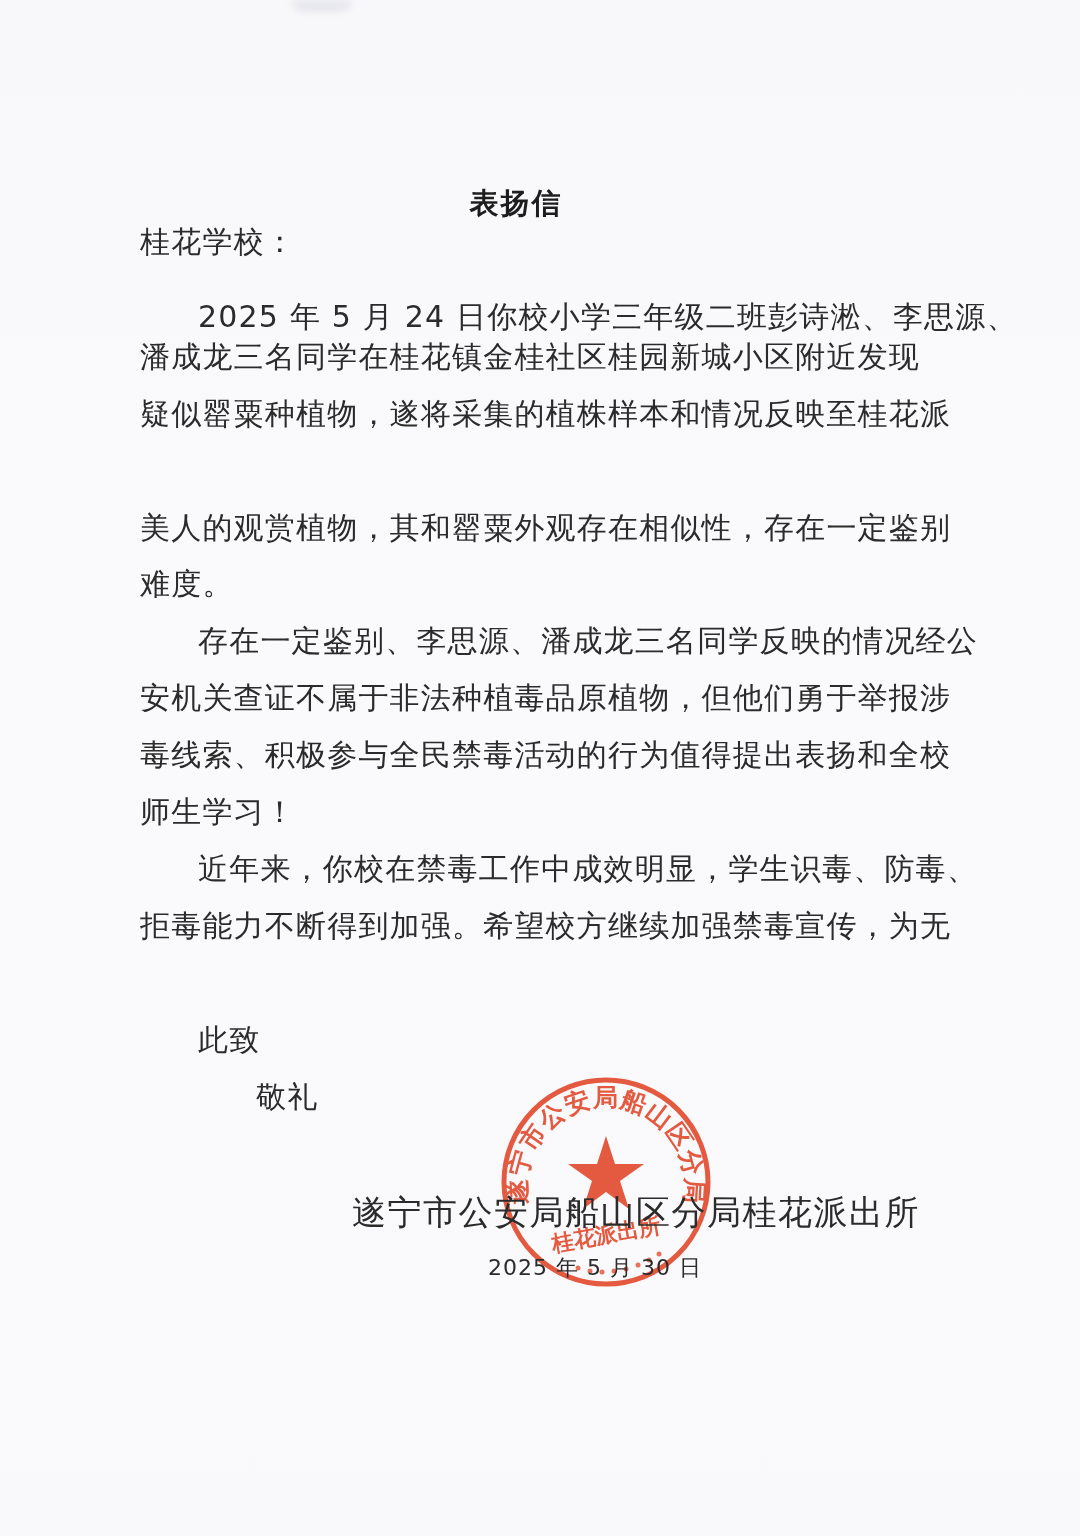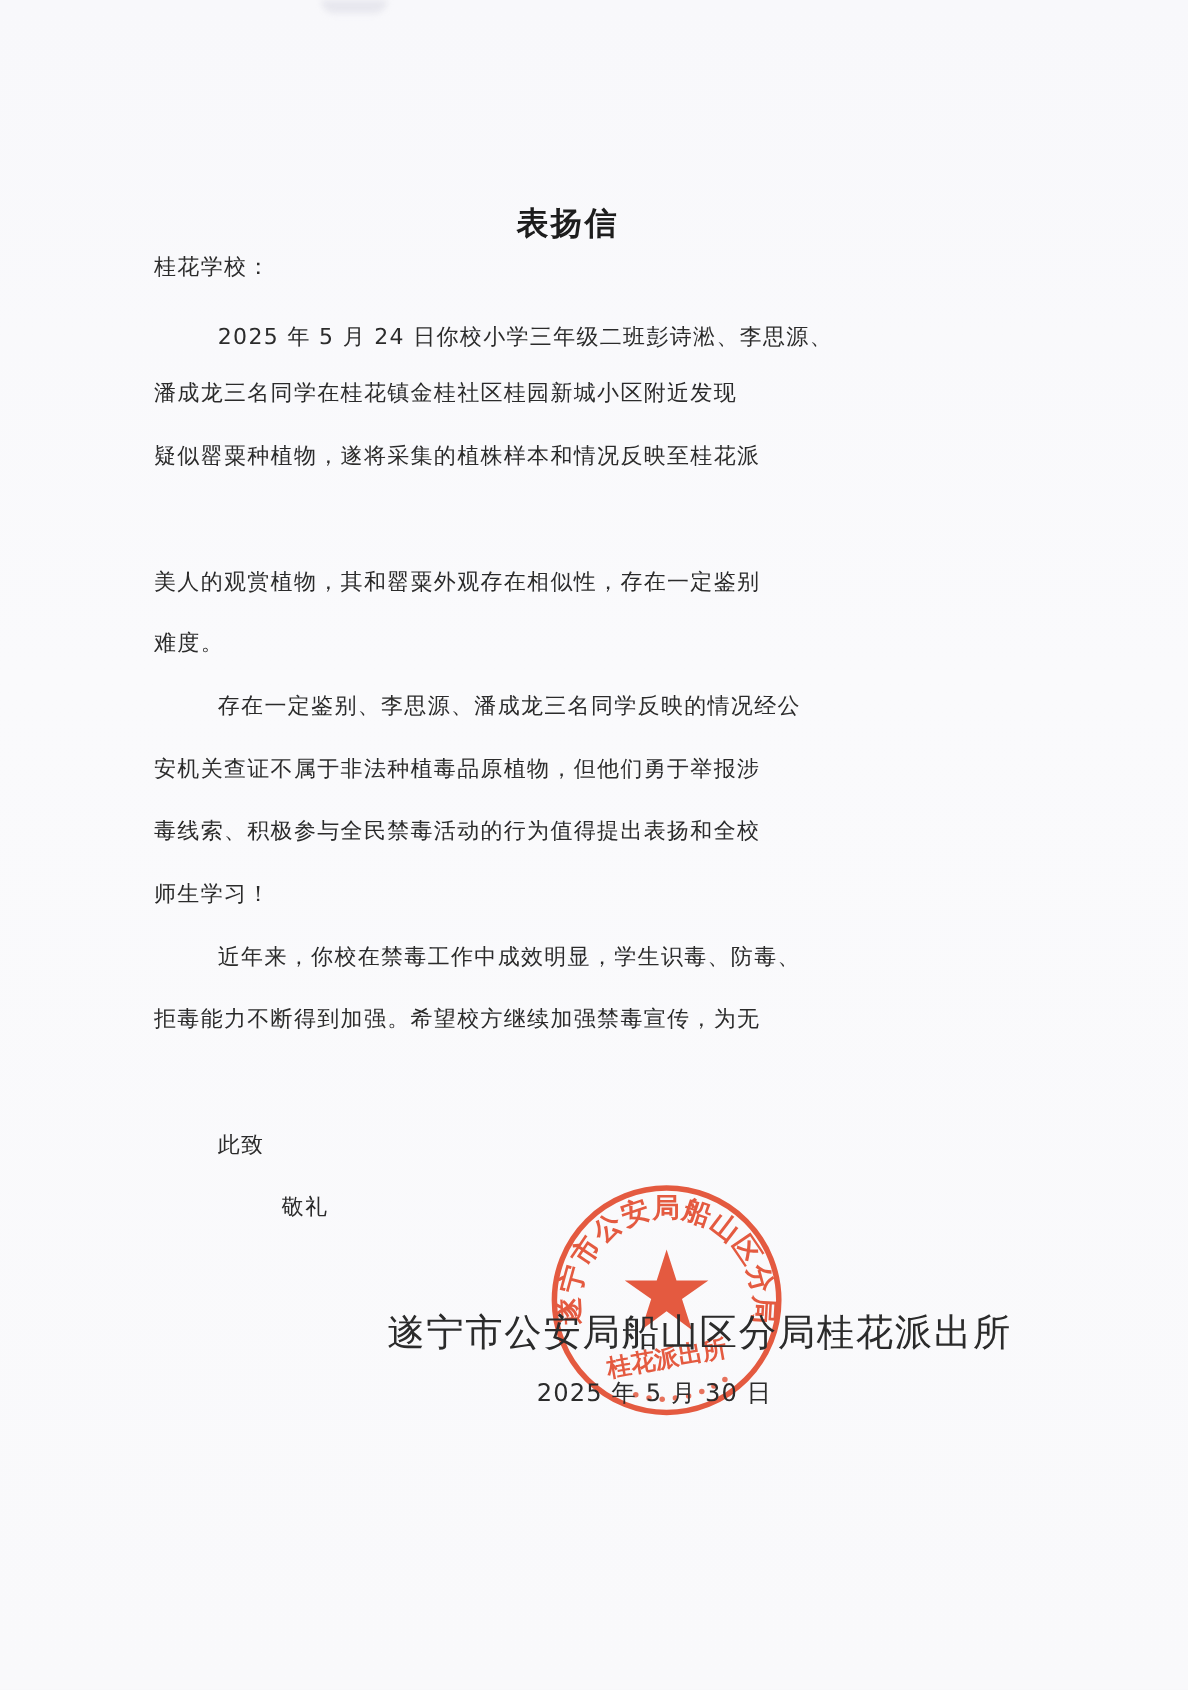--- a/index.html
+++ b/index.html
@@ -36,21 +36,21 @@
       text-align: center;
       font-size: 29px;
       font-weight: bold;
       letter-spacing: 2px;
       color: #1d1d1d;
       margin-top: 34px;
     }
     .line {
       position: absolute;
       left: 140px;
-      font-size: 20px;
+      font-size: 30px;
       line-height: 34px;
       white-space: nowrap;
       letter-spacing: 1.2px;
       color: #2b2b2b;
     }
     .indent { left: 198px; }
     .indent2 { left: 256px; }
     .sig {
       position: absolute;
       left: 352px;
@@ -86,21 +86,21 @@
 </head>
 <body>
 
 <div class="page">
   <div class="top-smudge"></div>
 
   <div class="title">表扬信</div>
 
   <div class="line" style="top:225px;">桂花学校：</div>
 
-  <div class="line indent" style="top:289px;">2025 年 5 月 24 日你校小学三年级二班彭诗淞、李思源、</div>
+  <div class="line indent" style="top:300px;">2025 年 5 月 24 日你校小学三年级二班彭诗淞、李思源、</div>
   <div class="line" style="top:340px;">潘成龙三名同学在桂花镇金桂社区桂园新城小区附近发现</div>
   <div class="line" style="top:397px;">疑似罂粟种植物，遂将采集的植株样本和情况反映至桂花派</div>
   <div class="line" style="top:511px;">美人的观赏植物，其和罂粟外观存在相似性，存在一定鉴别</div>
   <div class="line" style="top:567px;">难度。</div>
 
   <div class="line indent" style="top:624px;">存在一定鉴别、李思源、潘成龙三名同学反映的情况经公</div>
   <div class="line" style="top:681px;">安机关查证不属于非法种植毒品原植物，但他们勇于举报涉</div>
   <div class="line" style="top:738px;">毒线索、积极参与全民禁毒活动的行为值得提出表扬和全校</div>
   <div class="line" style="top:795px;">师生学习！</div>
 

